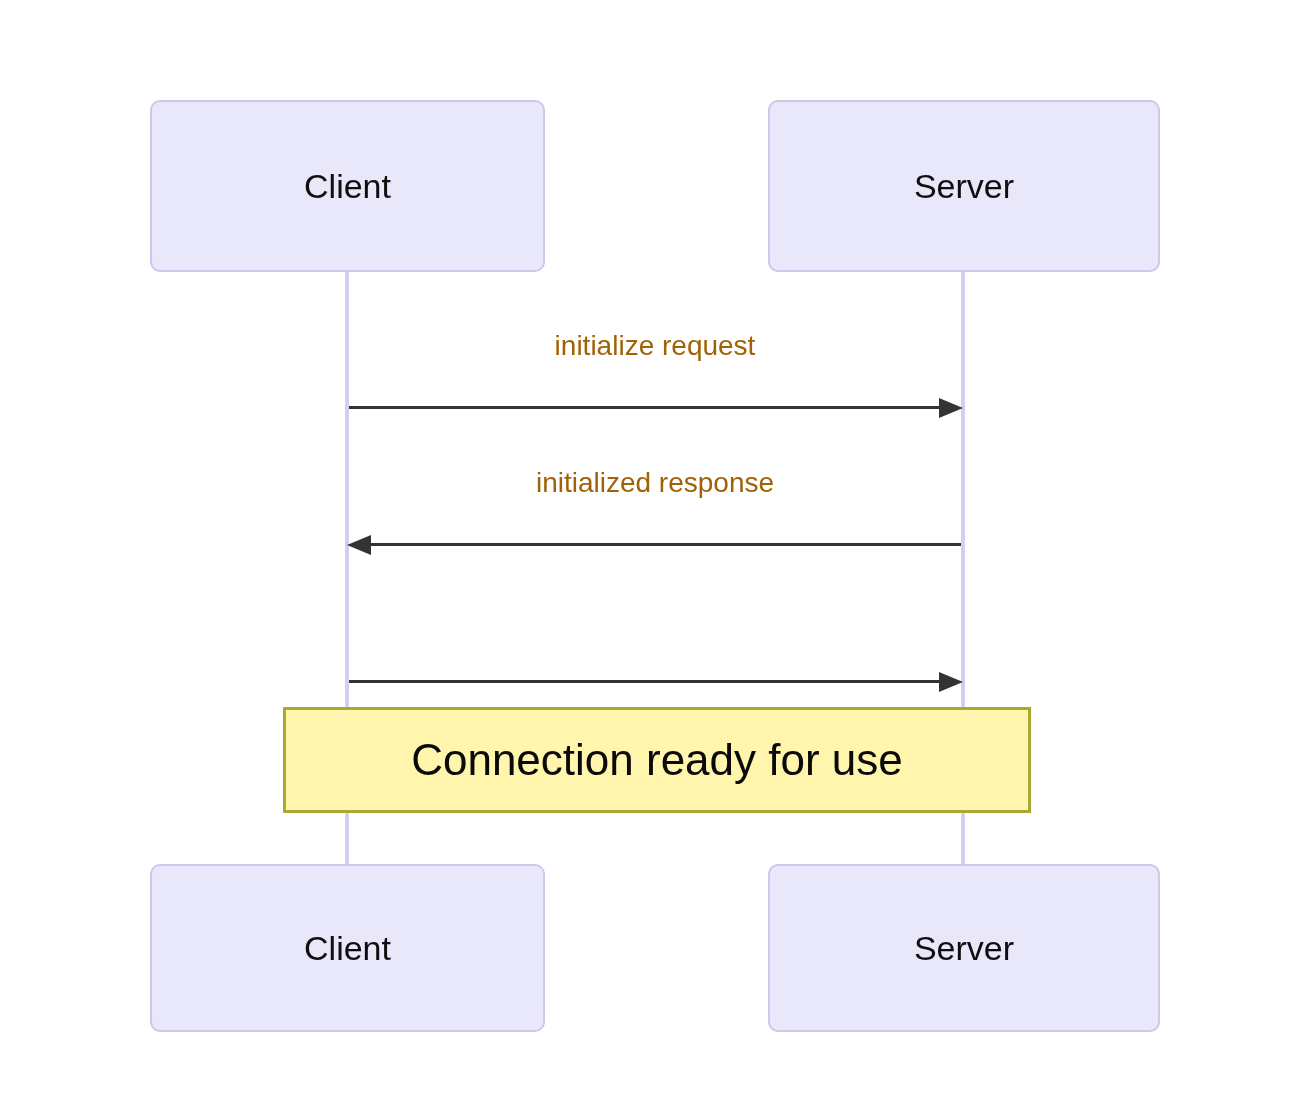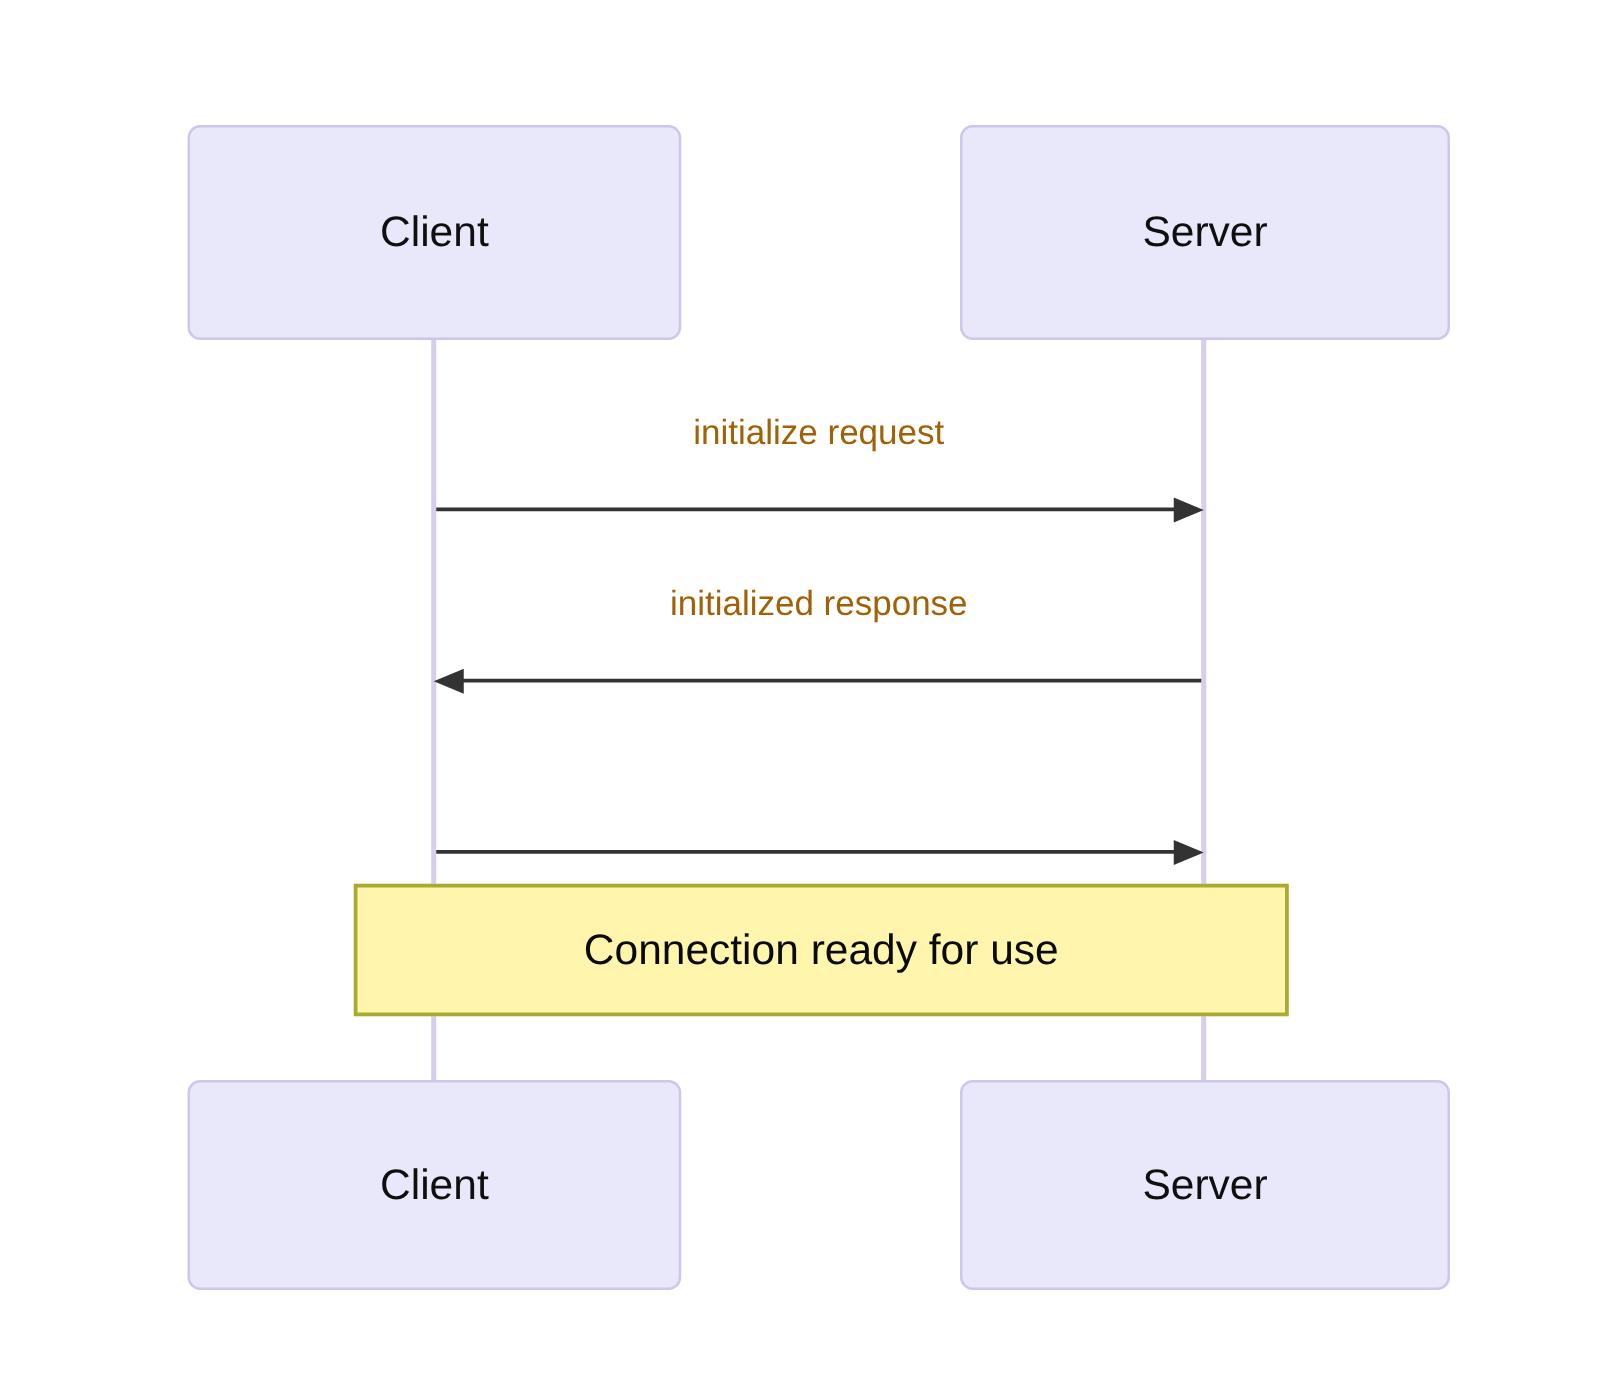--- a/index.html
+++ b/index.html
@@ -94,21 +94,21 @@
     left: 283px;
     top: 707px;
     width: 748px;
     height: 106px;
     background: #fff5ad;
     border: 3px solid #aaaa33;
     box-sizing: border-box;
     display: flex;
     align-items: center;
     justify-content: center;
-    font-size: 34px;
+    font-size: 44px;
     font-weight: 500;
     color: #0a0a0a;
     z-index: 4;
   }
 </style>
 </head>
 <body>
 
 <div class="canvas">
 

